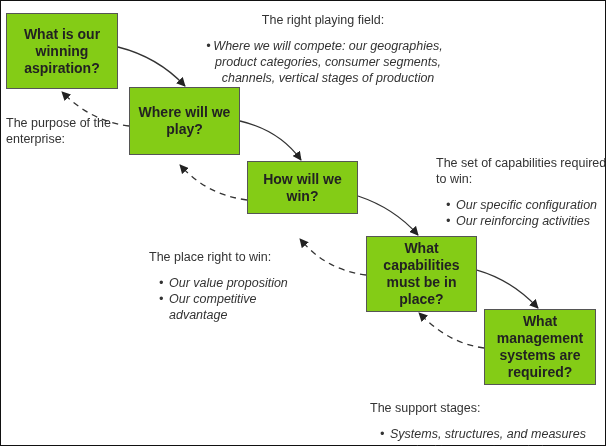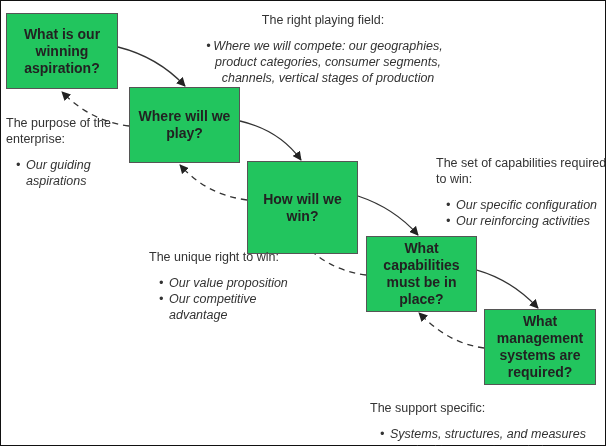--- a/index.html
+++ b/index.html
@@ -1,18 +1,18 @@
 <!DOCTYPE html>
 <html><head>
 <meta charset="utf-8">
 <style>
   html, body { margin:0; padding:0; }
   body { width:606px; height:446px; background:#fff; position:relative; overflow:hidden; font-family:"Liberation Sans", sans-serif; }
   #frame { position:absolute; left:0; top:0; width:604px; height:444px; border:1px solid #111; background:#fff; }
-  .box { position:absolute; background:#22c55e; border:1.5px solid #555; box-sizing:border-box; display:flex; align-items:center; justify-content:center; text-align:center; font-weight:bold; font-size:14px; line-height:17px; color:#222; white-space:pre-line; }
+  .box { position:absolute; background:#84cc16; border:1.5px solid #555; box-sizing:border-box; display:flex; align-items:center; justify-content:center; text-align:center; font-weight:bold; font-size:14px; line-height:17px; color:#222; white-space:pre-line; }
   .note { position:absolute; font-size:12.5px; line-height:16px; color:#333; }
   .note ul { margin:10px; padding:0; list-style:none;font-style:italic; }
   .note li { padding-left:10px; text-indent:-10px; }
   .note li::before { content:"\2022"; display:inline-block; width:10px; text-indent:0; }
   svg { position:absolute; left:0; top:0; }
 </style>
 </head>
 <body>
 
 <div id="frame"></div>
@@ -31,61 +31,58 @@
 
   <path d="M129,126 C100,122 80,110 62,92" fill="none" stroke="#333" stroke-width="1.3" stroke-dasharray="6,5" marker-end="url(#ah)"></path>
   <path d="M247,200 C218,196 197,184 180,165" fill="none" stroke="#333" stroke-width="1.3" stroke-dasharray="6,5" marker-end="url(#ah)"></path>
   <path d="M366,275 C336,271 316,258 300,239" fill="none" stroke="#333" stroke-width="1.3" stroke-dasharray="6,5" marker-end="url(#ah)"></path>
   <path d="M484,348 C455,344 436,330 419,313" fill="none" stroke="#333" stroke-width="1.3" stroke-dasharray="6,5" marker-end="url(#ah)"></path>
 </svg>
 
 <div class="box" style="left:6px;top:13px;width:112px;height:76px;">What is our
 winning
 aspiration?</div>
-<div class="box" style="left:129px;top:87px;width:111px;height:76px;">Where will we
+<div class="box" style="left:129px;top:87px;width:111px;height:68px;">Where will we
 play?</div>
-<div class="box" style="left:247px;top:161px;width:111px;height:93px;">How will we
+<div class="box" style="left:247px;top:161px;width:111px;height:53px;">How will we
 win?</div>
 <div class="box" style="left:366px;top:236px;width:111px;height:76px;">What
 capabilities
 must be in
 place?</div>
 <div class="box" style="left:484px;top:309px;width:112px;height:76px;">What
 management
 systems are
 required?</div>
 
 <div class="note" style="left:188px;top:12px;width:270px;text-align:center;">
   <div>The right playing field:</div>
   <ul>
       <li>Where we will compete: our geographies, product categories, consumer segments, channels, vertical stages of production</li>
     </ul>
 </div>
 
 <div class="note" style="left:6px;top:115px;width:115px;">
   <div>The purpose of the enterprise:</div>
-  <ul>
-      <li>Our guiding aspirations</li>
-    </ul>
 </div>
 
 <div class="note" style="left:436px;top:155px;width:175px;">
   <div>The set of capabilities required to win:</div>
   <ul>
     <li>Our specific configuration</li>
     <li>Our reinforcing activities</li>
   </ul>
 </div>
 
 <div class="note" style="left:149px;top:249px;width:170px;">
-  <div>The unique right to win:</div>
+  <div>The place right to win:</div>
   <ul>
     <li>Our value proposition</li>
     <li>Our competitive advantage</li>
   </ul>
 </div>
 
 <div class="note" style="left:370px;top:400px;width:230px;">
-  <div>The support specific:</div>
+  <div>The support stages:</div>
   <ul>
       <li>Systems, structures, and measures required to support our choices</li>
     </ul>
 </div>
 
 </body></html>

